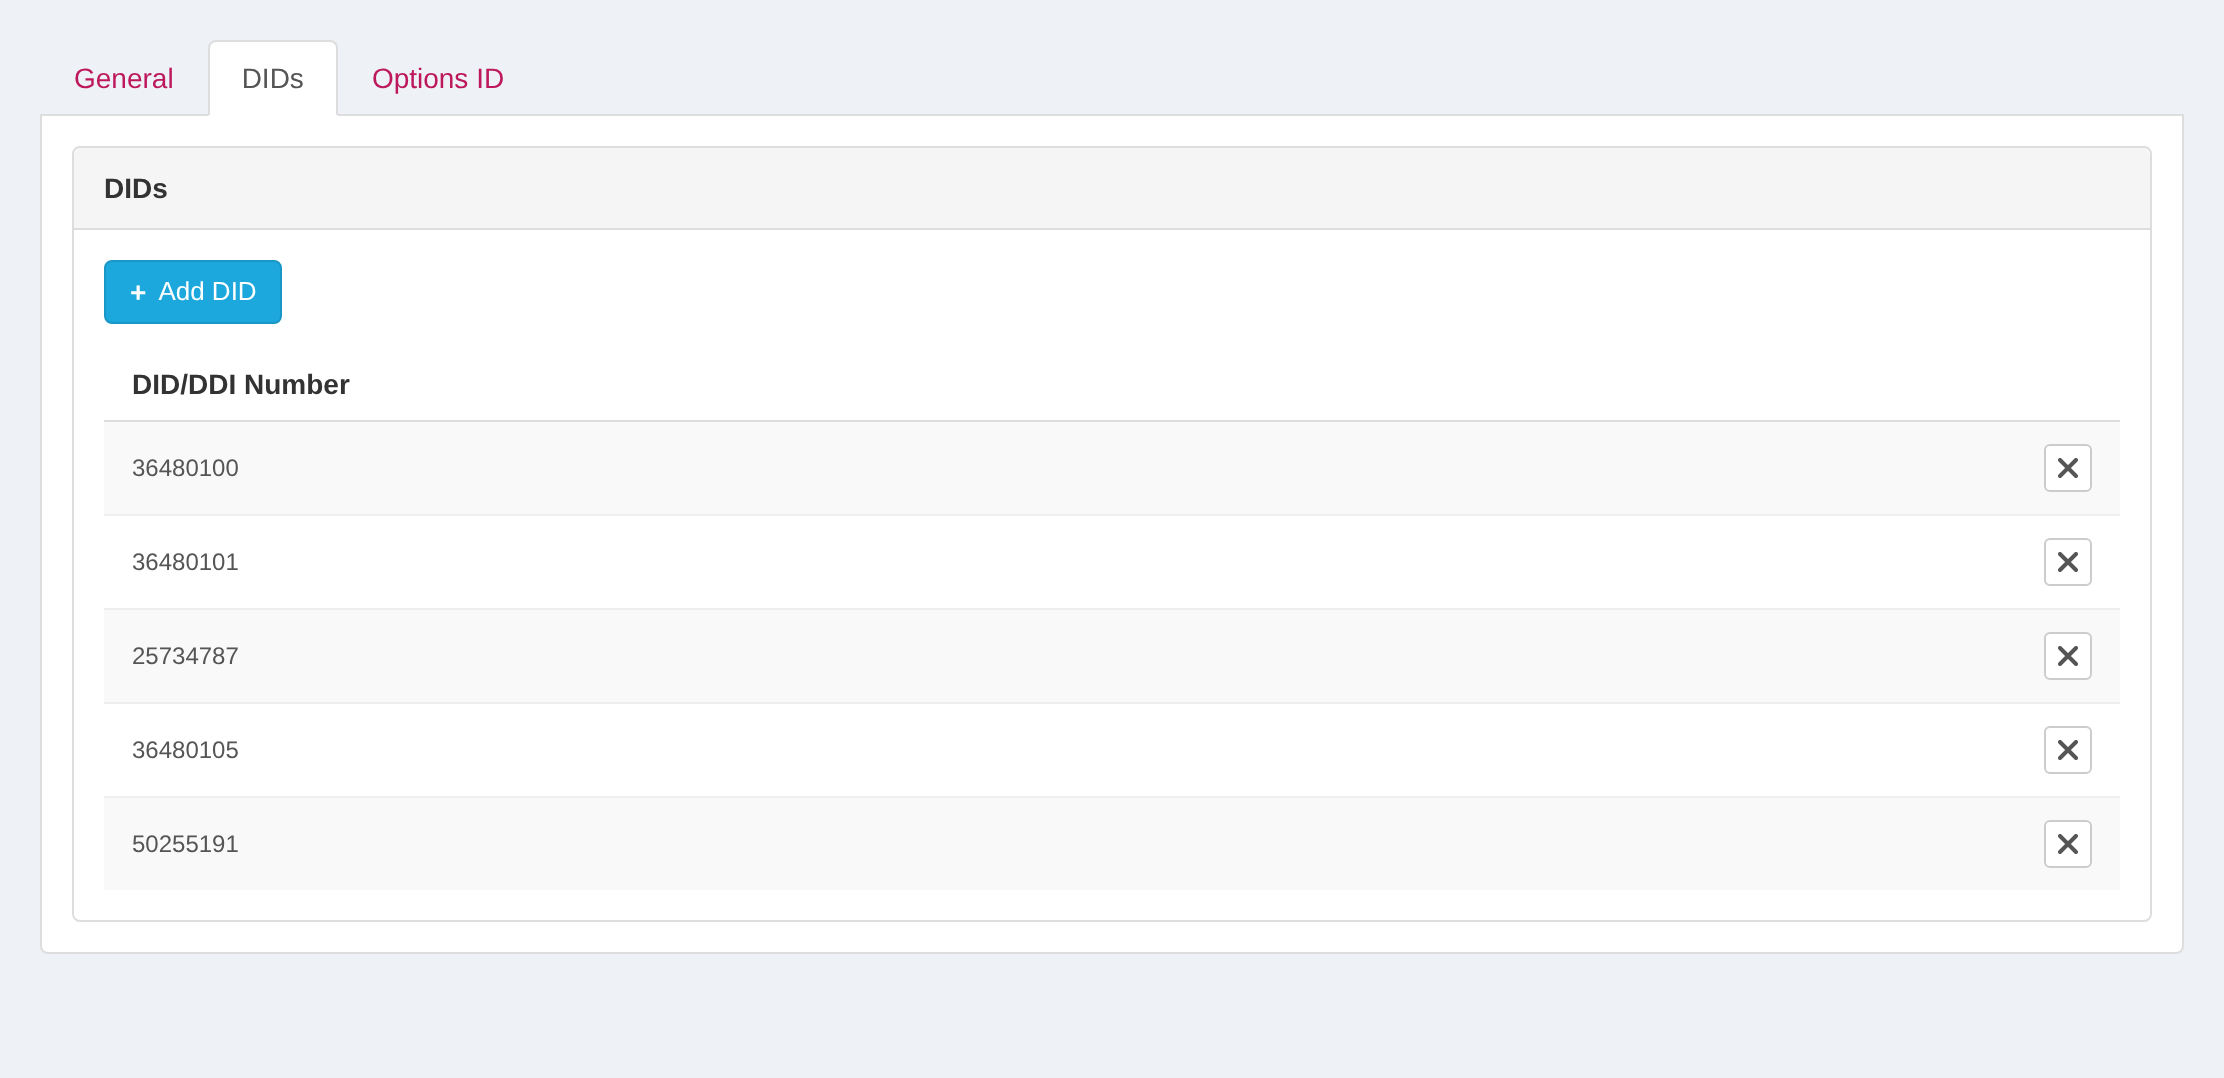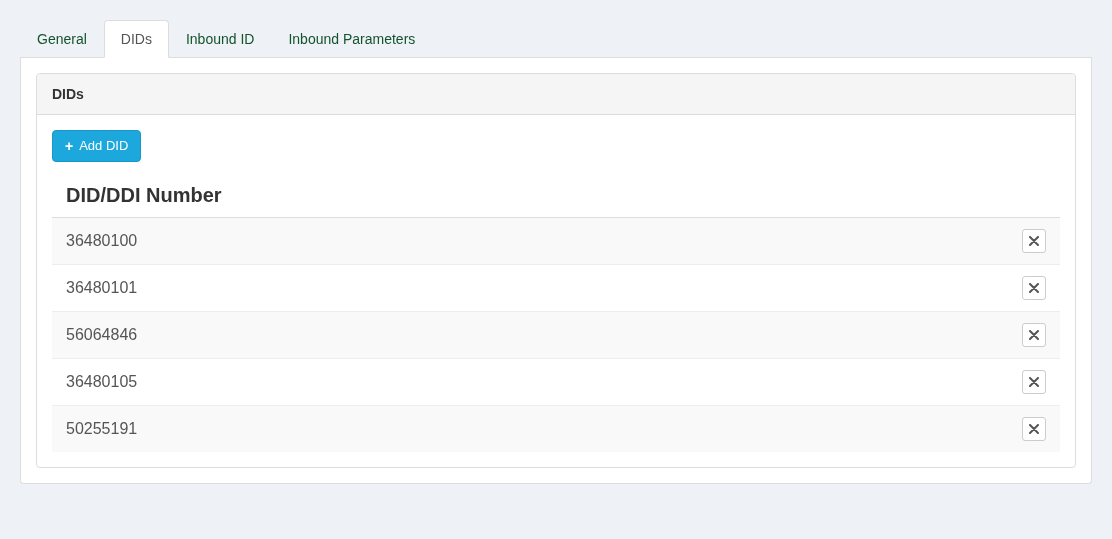--- a/index.html
+++ b/index.html
@@ -22,21 +22,21 @@
       list-style: none;
       border-bottom: 1px solid #ddd;
       margin-bottom: 0;
     }
     .tabs li {
       margin-bottom: -1px;
     }
     .tabs a {
       display: block;
       padding: 10px 16px;
-      color: #14532d;
+      color: #be185d;
       text-decoration: none;
       border: 1px solid transparent;
       border-radius: 4px 4px 0 0;
       font-size: 14px;
       cursor: pointer;
     }
     .tabs li.active a {
       background: #fff;
       color: #555;
       border-color: #ddd #ddd #fff;
@@ -88,26 +88,26 @@
       width: 100%;
       border-collapse: collapse;
       margin-top: 12px;
     }
     .table th {
       text-align: left;
       padding: 10px 14px;
       font-weight: 700;
       color: #333;
       border-bottom: 1px solid #ddd;
-      font-size: 20px;
+      font-size: 14px;
     }
     .table td {
       padding: 11px 14px;
       border-top: 1px solid #eee;
-      font-size: 16px;
+      font-size: 12px;
       color: #555;
       vertical-align: middle;
     }
     .table tbody tr:nth-child(odd) td {
       background: #f9f9f9;
     }
     .table tbody tr:nth-child(even) td {
       background: #fff;
     }
     .col-action {
@@ -138,24 +138,21 @@
 
 <div class="page">
   <ul class="tabs">
       <li>
         <a>General</a>
       </li>
       <li class="active">
         <a>DIDs</a>
       </li>
       <li>
-        <a>Inbound ID</a>
-      </li>
-      <li>
-        <a>Inbound Parameters</a>
+        <a>Options ID</a>
       </li>
     </ul>
 
   <div class="panel">
     <div class="inner-panel">
       <div class="inner-panel-heading">DIDs</div>
       <div class="inner-panel-body">
         <button class="btn-add">
           <span class="plus-icon">+</span>
           <span>Add DID</span>
@@ -178,21 +175,21 @@
               </tr>
               <tr>
                 <td>36480101</td>
                 <td class="col-action"><button class="btn-del">
                     <svg class="x-icon" viewBox="0 0 10 10">
                       <path d="M1 1 L9 9 M9 1 L1 9" stroke="currentColor" stroke-width="2" stroke-linecap="round"></path>
                     </svg>
                   </button></td>
               </tr>
               <tr>
-                <td>56064846</td>
+                <td>25734787</td>
                 <td class="col-action"><button class="btn-del">
                     <svg class="x-icon" viewBox="0 0 10 10">
                       <path d="M1 1 L9 9 M9 1 L1 9" stroke="currentColor" stroke-width="2" stroke-linecap="round"></path>
                     </svg>
                   </button></td>
               </tr>
               <tr>
                 <td>36480105</td>
                 <td class="col-action"><button class="btn-del">
                     <svg class="x-icon" viewBox="0 0 10 10">

